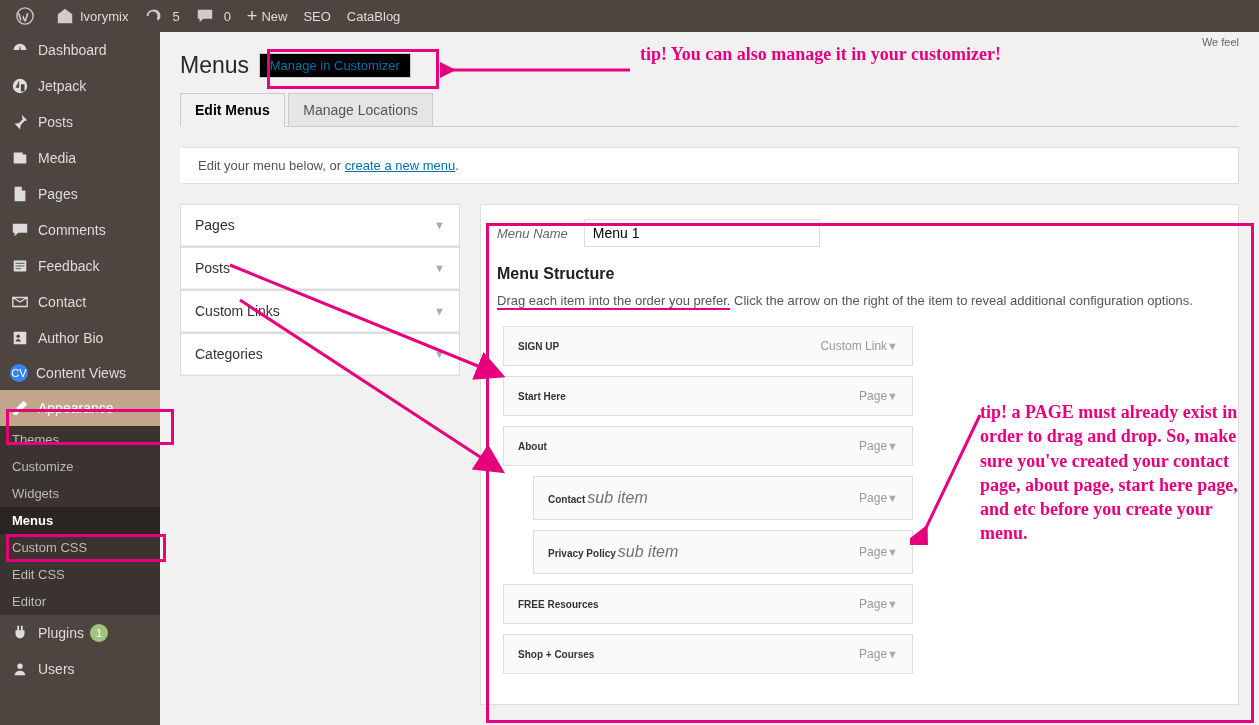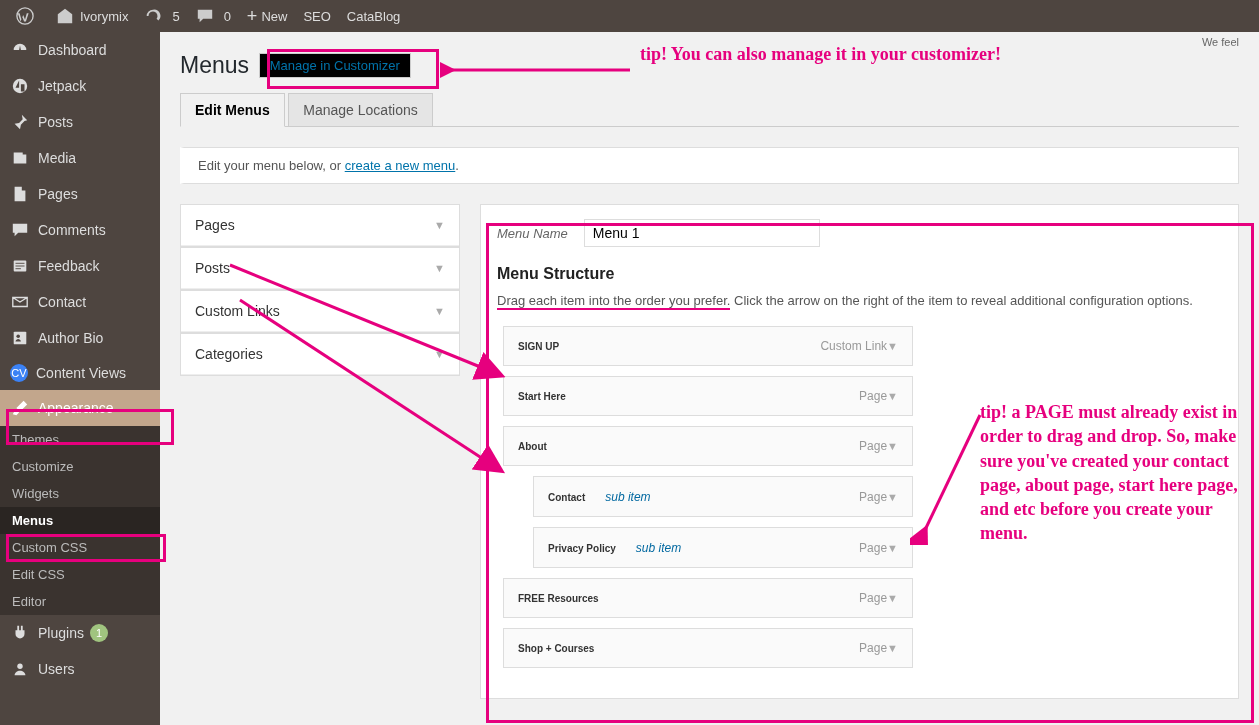--- a/index.html
+++ b/index.html
@@ -35,21 +35,21 @@
 .col-right{flex:1;background:#fff;border:1px solid #ddd;padding:14px 16px 20px}
 .menu-name-row{display:flex;align-items:center;gap:16px;margin-bottom:18px}
 .menu-name-row label{font-style:italic;color:#666;font-size:13px}
 .menu-name-row input{border:1px solid #ddd;padding:5px 8px;font-size:14px;width:236px}
 h3.structure{font-size:16px;font-weight:600;margin-bottom:10px;color:#222}
 .structure-desc{font-size:13px;color:#555;margin-bottom:18px}
 .menu-items{max-width:410px;margin-left:6px}
 .menu-item-bar{background:#fafafa;border:1px solid #ddd;padding:12px 14px;margin-bottom:10px;display:flex;justify-content:space-between;align-items:center;cursor:move}
 .menu-item-bar.sub{margin-left:30px;max-width:380px}
 .menu-item-bar .mtitle{font-weight:600;color:#333;font-size:10px}
-.menu-item-bar .subitem{font-weight:400;color:#0369a1;font-style:italic;font-size:12px;margin-left:20px}
+.menu-item-bar .subitem{font-weight:400;color:#737373;font-style:italic;font-size:16px;margin-left:2px}
 .menu-item-bar .mtype{color:#999;font-size:12px;display:flex;align-items:center;}
 .menu-item-bar .mchev{color:#aaa;font-size:11px}
 .annot{position:absolute;color:#e6007e;font-family:"Comic Sans MS","Segoe Script",cursive;font-weight:700;pointer-events:none}
 .annot.tip1{top:44px;left:640px;font-size:18px}
 .annot.tip2{top:400px;left:980px;width:260px;font-size:18px;line-height:1.35}
 .hl{position:absolute;border:3px solid #e6007e;pointer-events:none;z-index:50}
 .hl.h1{top:49px;left:267px;width:172px;height:40px}
 .hl.h2{top:409px;left:6px;width:168px;height:36px}
 .hl.h3{top:534px;left:6px;width:160px;height:28px}
 .hl.h4{top:223px;left:486px;width:768px;height:500px}

